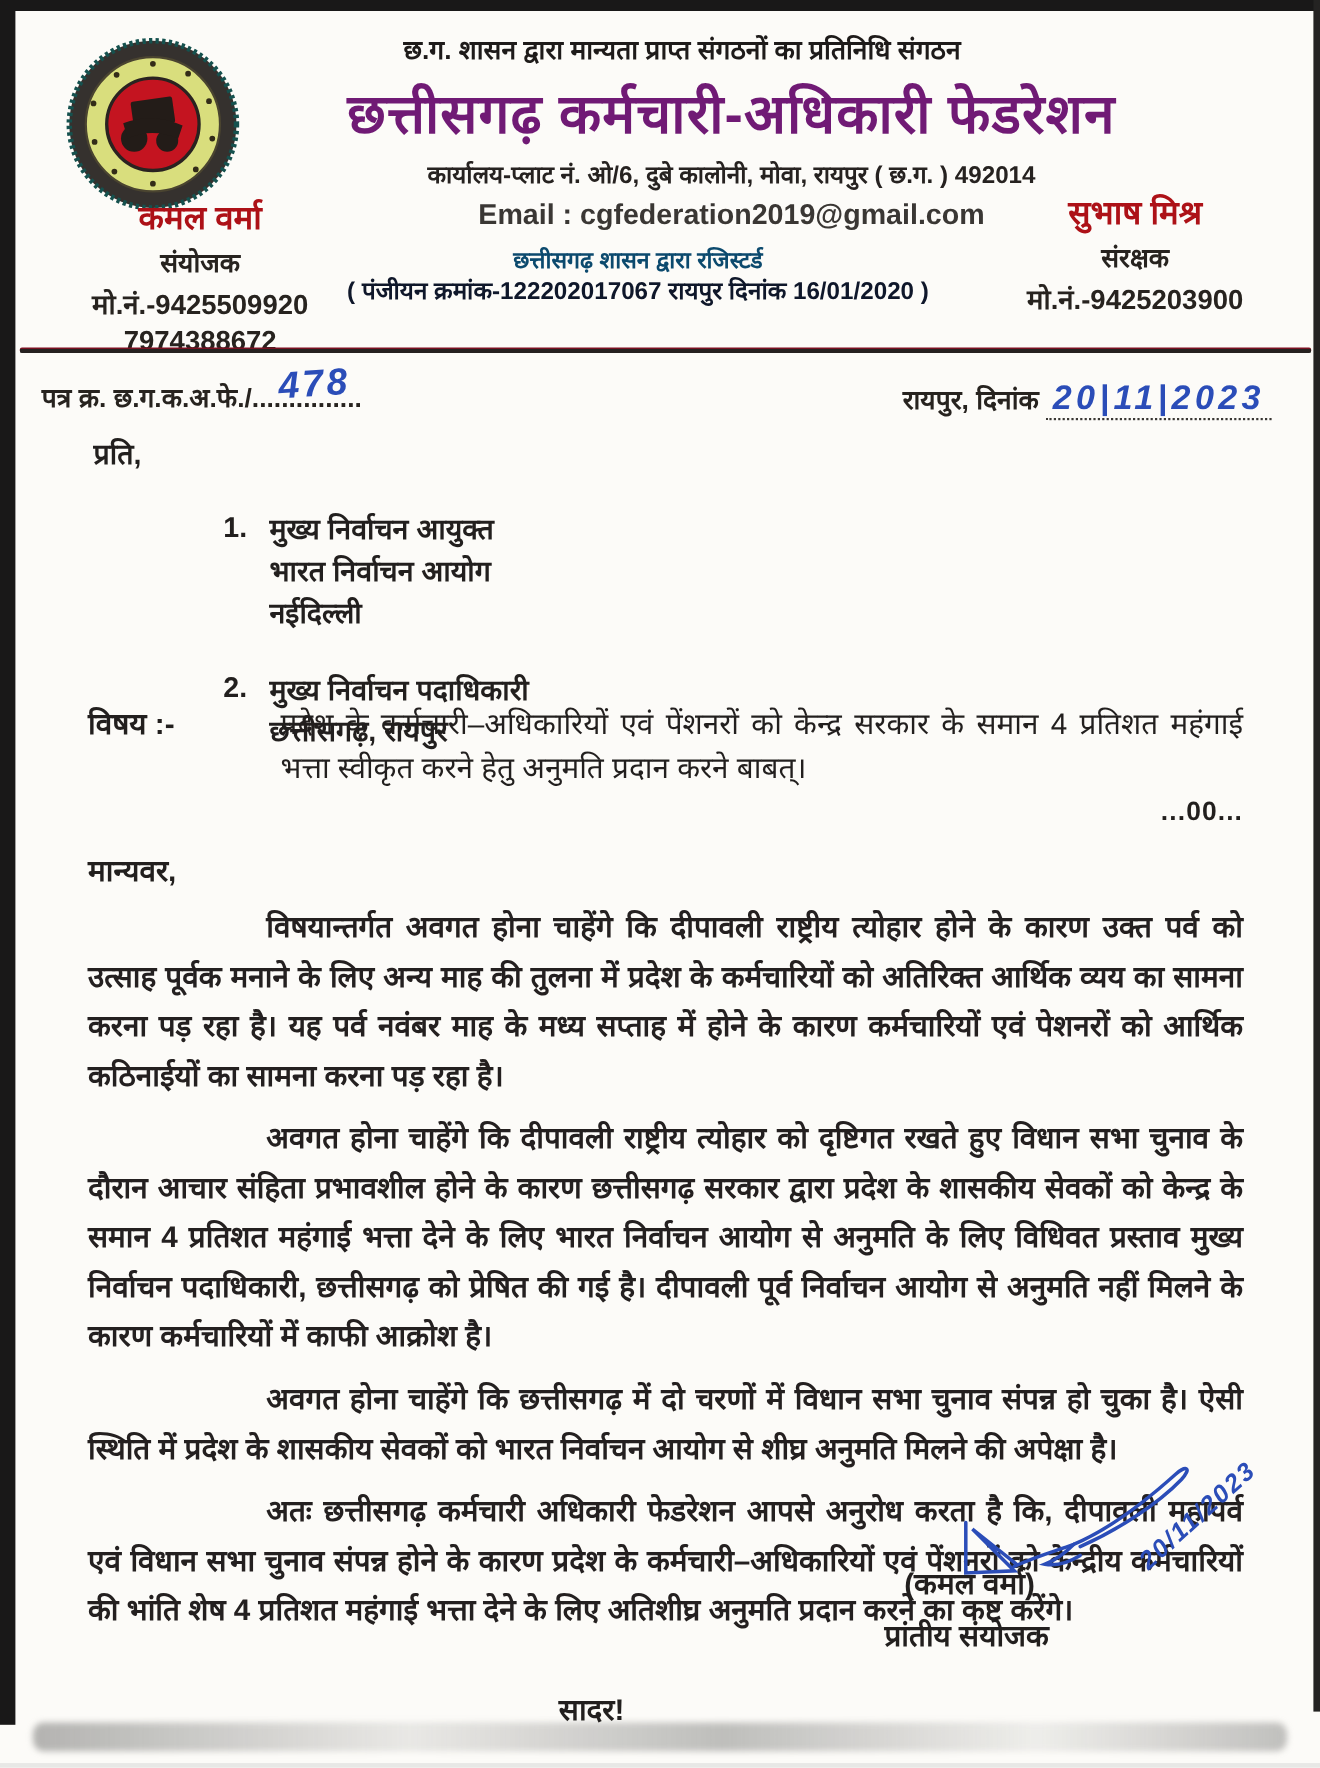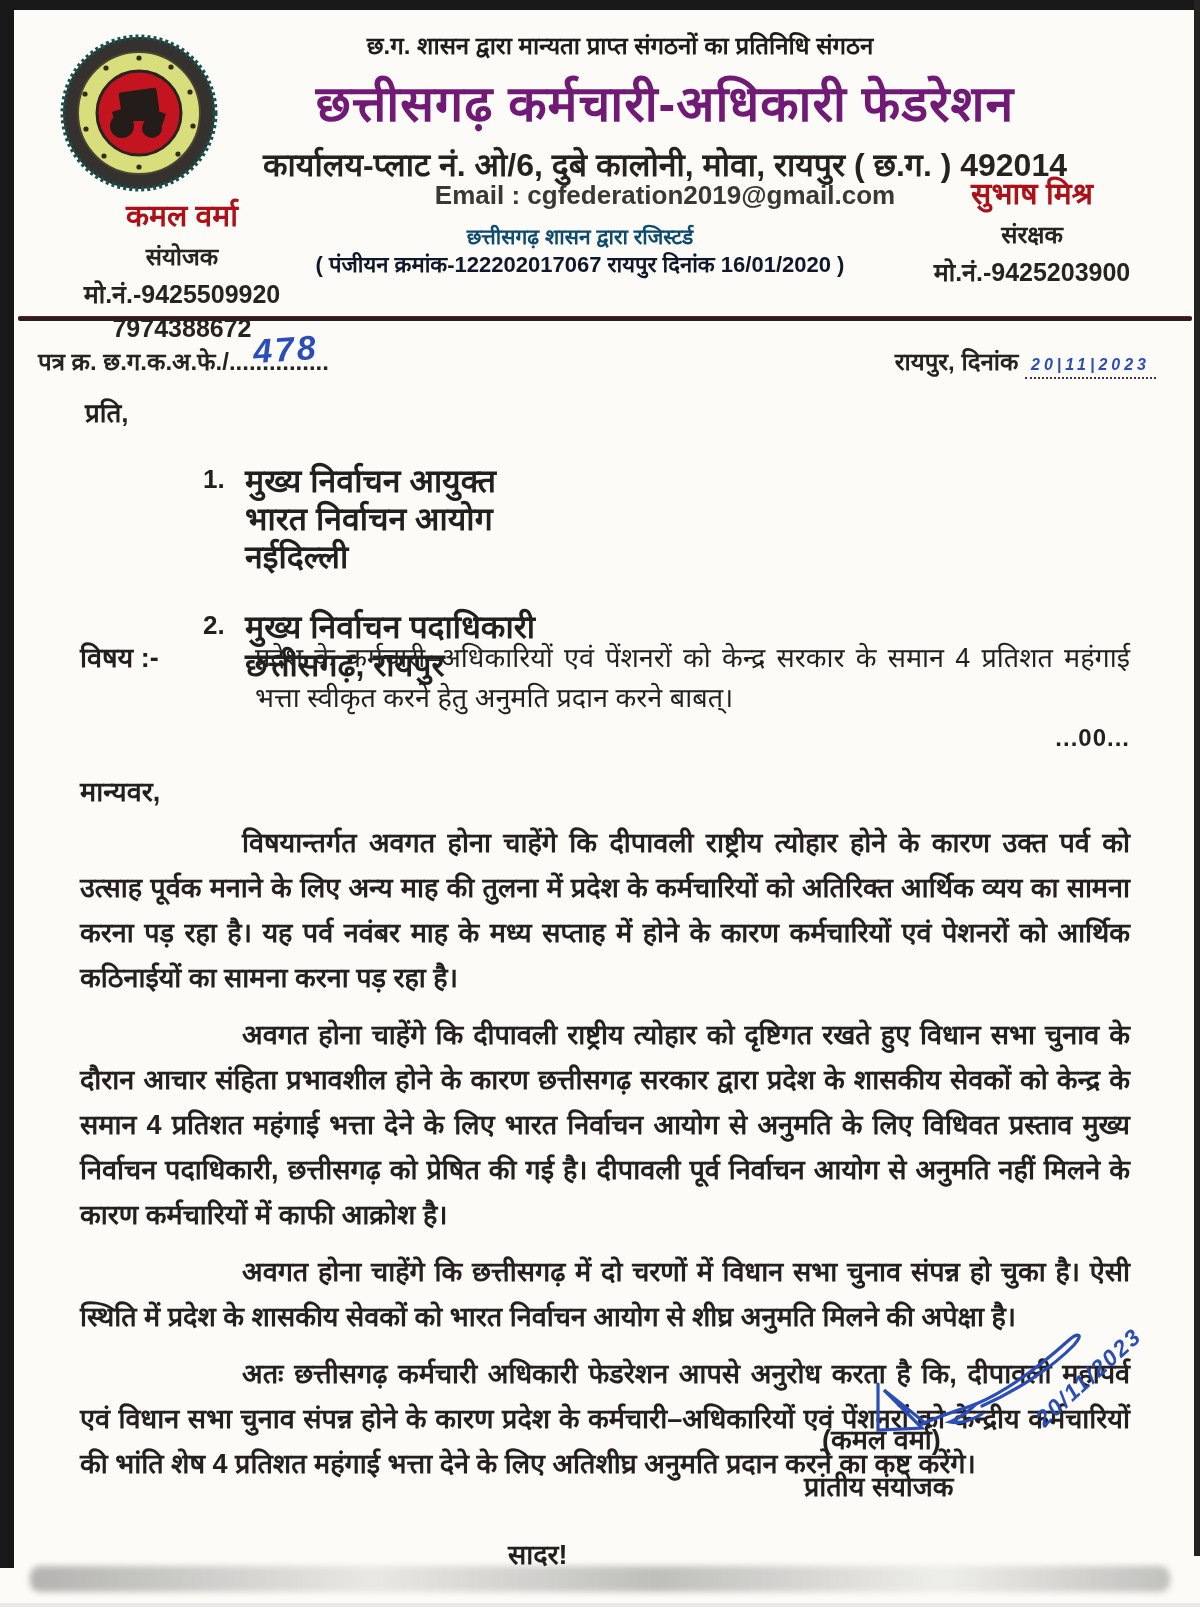--- a/index.html
+++ b/index.html
@@ -29,36 +29,36 @@
     text-align:center; font-size:24px; font-weight:bold; color:#1e1b1a;
   }
   .emblem { position:absolute; left:60px; top:34px; width:158px; height:158px; }
   .org-name {
     position:absolute; top:68px; left:225px; width:880px;
     text-align:center; font-size:50px; font-weight:bold; color:#701a75;
     letter-spacing:1px;
   }
   .org-address {
     position:absolute; top:142px; left:225px; width:880px;
-    text-align:center; font-size:32px; font-weight:bold; color:#262220;
+    text-align:center; font-size:22px; font-weight:bold; color:#262220;
   }
   .org-email {
     position:absolute; top:180px; left:225px; width:880px;
     text-align:center; font-size:26px; font-weight:bold; color:#3a3734;
   }
   .reg-line1 {
     position:absolute; top:222px; left:300px; width:560px;
     text-align:center; font-size:21px; font-weight:bold; color:#0c4a6e;
   }
   .reg-line2 {
     position:absolute; top:248px; left:300px; width:560px;
     text-align:center; font-size:22px; font-weight:bold; color:#0f172a;
   }
   .officer { position:absolute; text-align:center; font-weight:bold; }
-  .officer-left  { left:42px;  top:176px; width:280px;margin-top:18px; }
+  .officer-left  { left:42px;  top:176px; width:280px; }
   .officer-right { right:28px; top:172px; width:280px; }
   .officer .o-name  { font-size:30px; color:#ad1117; }
   .officer .o-title { font-size:24px; color:#27231f; margin-top:4px; }
   .officer .o-phone { font-size:25px; color:#27231f; margin-top:4px; }
   .divider {
     position:absolute; top:316px; left:18px; right:8px; height:5px;
     background:#7e1122; border-bottom:4px solid #262120; border-radius:2px;
   }
 
   
@@ -66,28 +66,28 @@
               display:flex; justify-content:space-between; align-items:flex-start; }
   .meta-left, .meta-right { font-size:24px; font-weight:bold; color:#27231f; position:relative; }
   .hand {
     font-style:italic; color:#2b4db8; font-weight:bold;
     letter-spacing:3px;
   }
   .letter-no-val {
     position:absolute; left:215px; top:-14px; font-size:34px; transform:rotate(-4deg);
   }
   .date-dotted { border-bottom:2px dotted #3a3734; padding:0 6px 2px 6px; }
-  .date-val { font-size:16px; letter-spacing:4px; }
+  .date-val { font-size:31px; letter-spacing:4px; }
 
   
   .recipients { position:absolute; top:394px; left:85px; width:600px; }
   .pratí { font-size:26px; font-weight:bold; }
   .rcpt-item { display:flex; margin-top:32px; }
   .rcpt-num { width:42px; font-size:26px; font-weight:bold; padding-top:2px; margin-left:118px; }
-  .rcpt-lines div { font-size:32px; font-weight:bold; line-height:38px; }
+  .rcpt-lines div { font-size:26px; font-weight:bold; line-height:38px; }
 
   
   .letter-body { position:absolute; top:638px; left:80px; right:70px; }
   .subject-row { display:flex; }
   .subject-label { width:165px; font-size:27px; font-weight:bold; flex:0 0 165px; }
   .subject-text { font-size:27px; font-weight:normal; line-height:40px; text-align:justify;margin-left:10px; }
   .separator { text-align:right; font-size:24px; font-weight:bold; margin-top:6px; letter-spacing:1px; }
   .salutation { font-size:27px; font-weight:bold; margin-top:20px; }
   .body-para {
     font-size:27px; font-weight:bold; line-height:45px;

